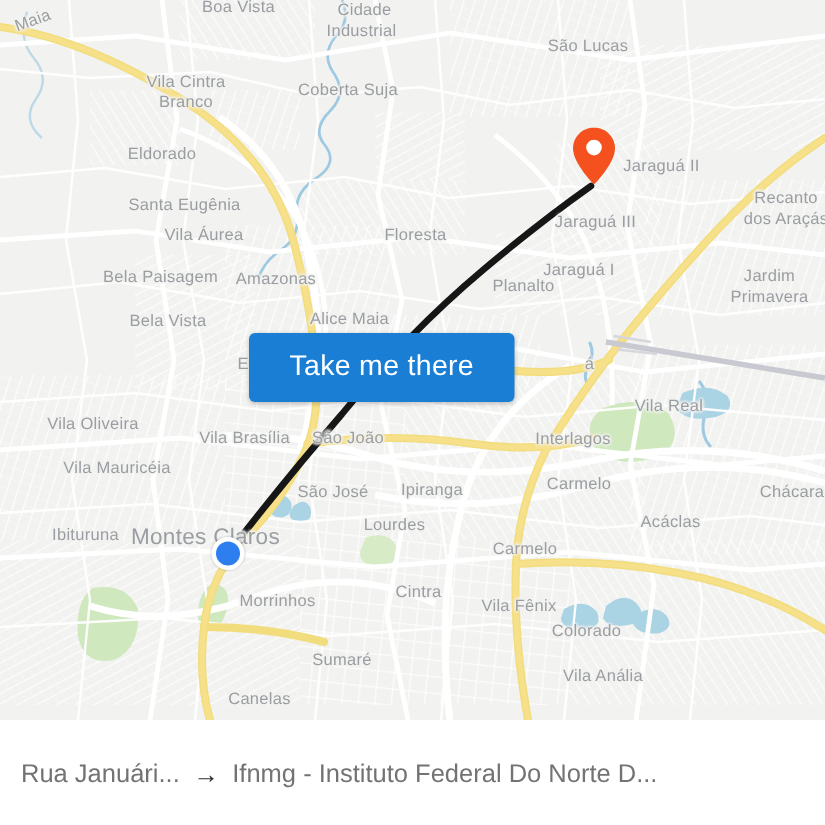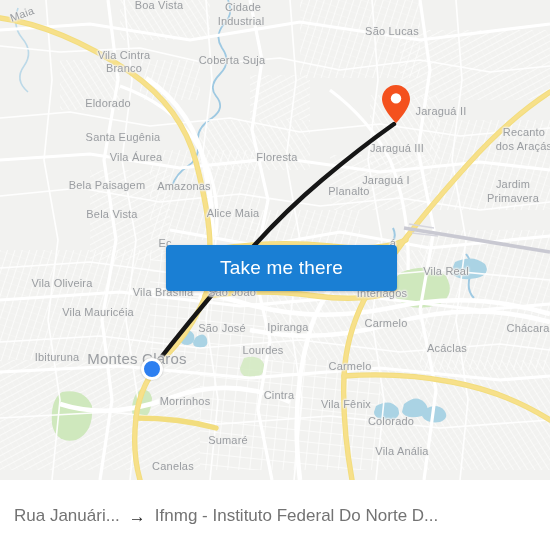--- a/index.html
+++ b/index.html
@@ -60,31 +60,30 @@
     background: #2d7ff0;
     border: 3px solid #ffffff;
     transform: translate(-50%, -50%);
     box-shadow: 0 0 2px rgba(0,0,0,.25);
   }
 
   
   #cta-button {
     position: absolute;
     left: 166px; top: 222px;
-    width: 231px; height: 46px;
+    width: 177px; height: 46px;
     background: #1a7fd4;
     border: none;
     border-radius: 4px;
     color: #ffffff;
     font-size: 19px;
     font-family: "Liberation Sans", sans-serif;
     letter-spacing: .2px;
     cursor: pointer;
     box-shadow: 0 1px 3px rgba(0,0,0,.22);
-    margin-top: 23px;
   }
 
   
   #attribution-bar {
     position: absolute;
     left: 0; top: 462px;
     width: 550px; height: 20px;
     background: rgba(255,255,255,.82);
     display: flex;
     align-items: center;
@@ -299,21 +298,21 @@
         <div class="place-label" style="left: 349px; top: 191px;">Planalto</div>
         <div class="place-label" style="left: 112px; top: 214px;">Bela Vista</div>
         <div class="place-label" style="left: 233px; top: 213px;">Alice Maia</div>
         <div class="place-label" style="left: 165px; top: 243px;">Ec</div>
         <div class="place-label" style="left: 393px; top: 243px;">á</div>
         <div class="place-label" style="left: 446px; top: 271px;">Vila Real</div>
         <div class="place-label" style="left: 62px; top: 283px;">Vila Oliveira</div>
         <div class="place-label" style="left: 163px; top: 292px;">Vila Brasília</div>
         <div class="place-label" style="left: 232px; top: 292px;">São João</div>
         <div class="place-label" style="left: 382px; top: 293px;">Interlagos</div>
-        <div class="place-label" style="left: 78px; top: 312px; margin-left: 20px;">Vila Mauricéia</div>
+        <div class="place-label" style="left: 78px; top: 312px;">Vila Mauricéia</div>
         <div class="place-label" style="left: 386px; top: 323px;">Carmelo</div>
         <div class="place-label" style="left: 528px; top: 328px;">Chácara</div>
         <div class="place-label" style="left: 222px; top: 328px;">São José</div>
         <div class="place-label" style="left: 288px; top: 327px;">Ipiranga</div>
         <div class="place-label" style="left: 263px; top: 350px;">Lourdes</div>
         <div class="place-label" style="left: 447px; top: 348px;">Acáclas</div>
         <div class="place-label" style="left: 57px; top: 357px;">Ibituruna</div>
         <div class="place-label big" style="left: 137px; top: 358px;">Montes Claros</div>
         <div class="place-label" style="left: 350px; top: 366px;">Carmelo</div>
         <div class="place-label" style="left: 185px; top: 401px;">Morrinhos</div>

